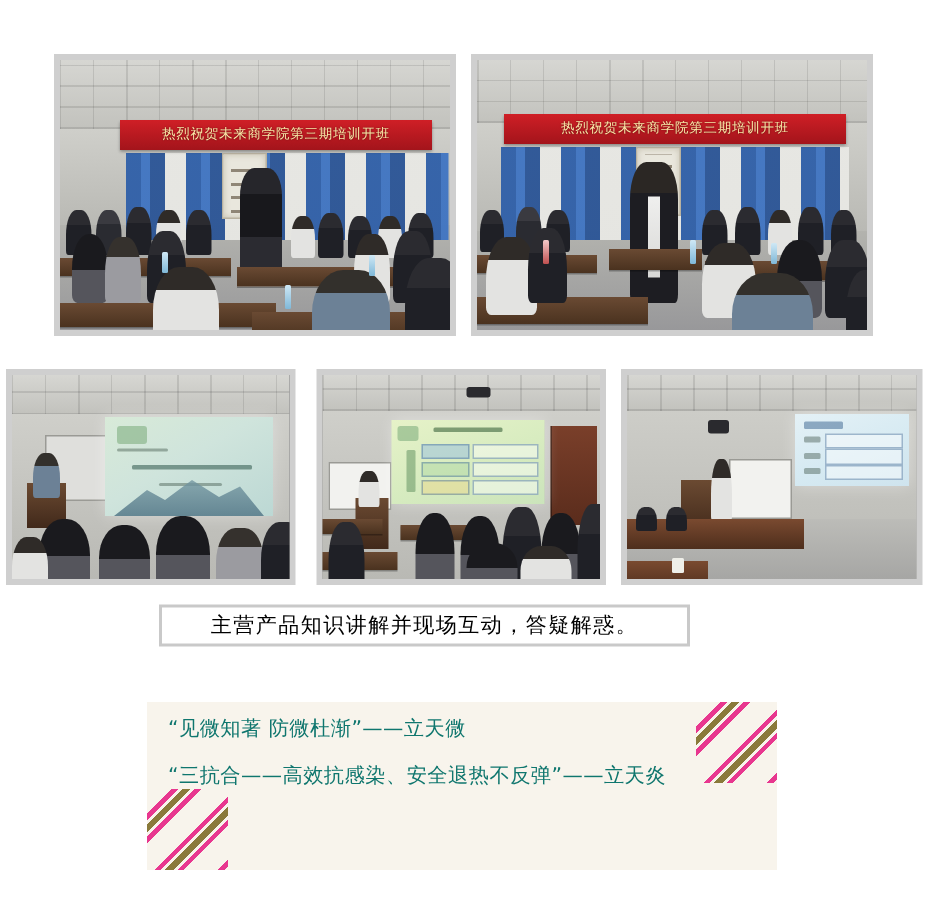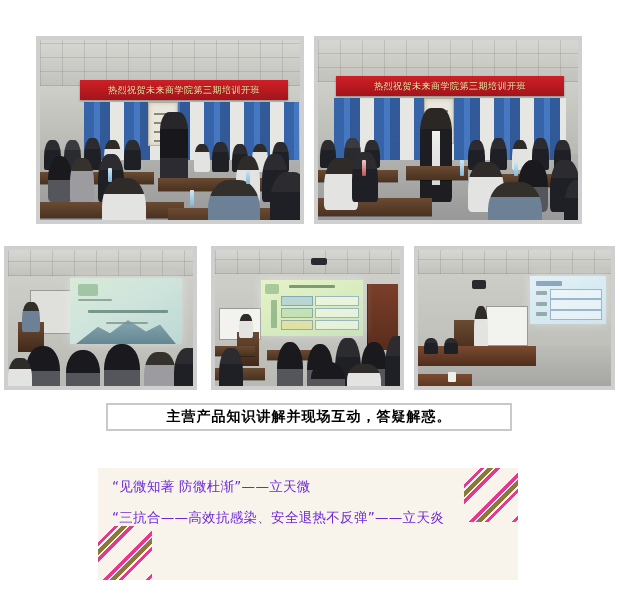--- a/index.html
+++ b/index.html
@@ -193,29 +193,28 @@
     position:absolute;
     background:#efefe9;
     border-radius:1px;
   }
 
   
   .caption-box {
     position: absolute;
     left: 106px;
     top: 403px;
-    width: 406px;
+    width: 354px;
     height: 28px;
     border: 2px solid #c9c9c9;
     background: #ffffff;
     box-sizing: border-box;
     display: flex;
     align-items: center;
     justify-content: center;
-    font-weight: bold;
   }
   .caption-text {
     font-size: 14px;
     color: #000000;
     letter-spacing: 1px;
     white-space: nowrap;
   }
 
   
   .quote-block {
@@ -224,21 +223,21 @@
     top: 468px;
     width: 420px;
     height: 112px;
     background: #f8f4ec;
     overflow: hidden;
     box-sizing: border-box;
     padding: 12px 14px 0 14px;
   }
   .quote-line {
     font-size: 13.5px;
-    color: #6d28d9;
+    color: #0f766e;
     line-height: 1;
     margin-bottom: 17px;
     white-space: nowrap;
     letter-spacing: .3px;
   }
   .quote-line:last-child { margin-bottom: 0; }
 
   .corner-stripes {
     position: absolute;
     width: 54px;

